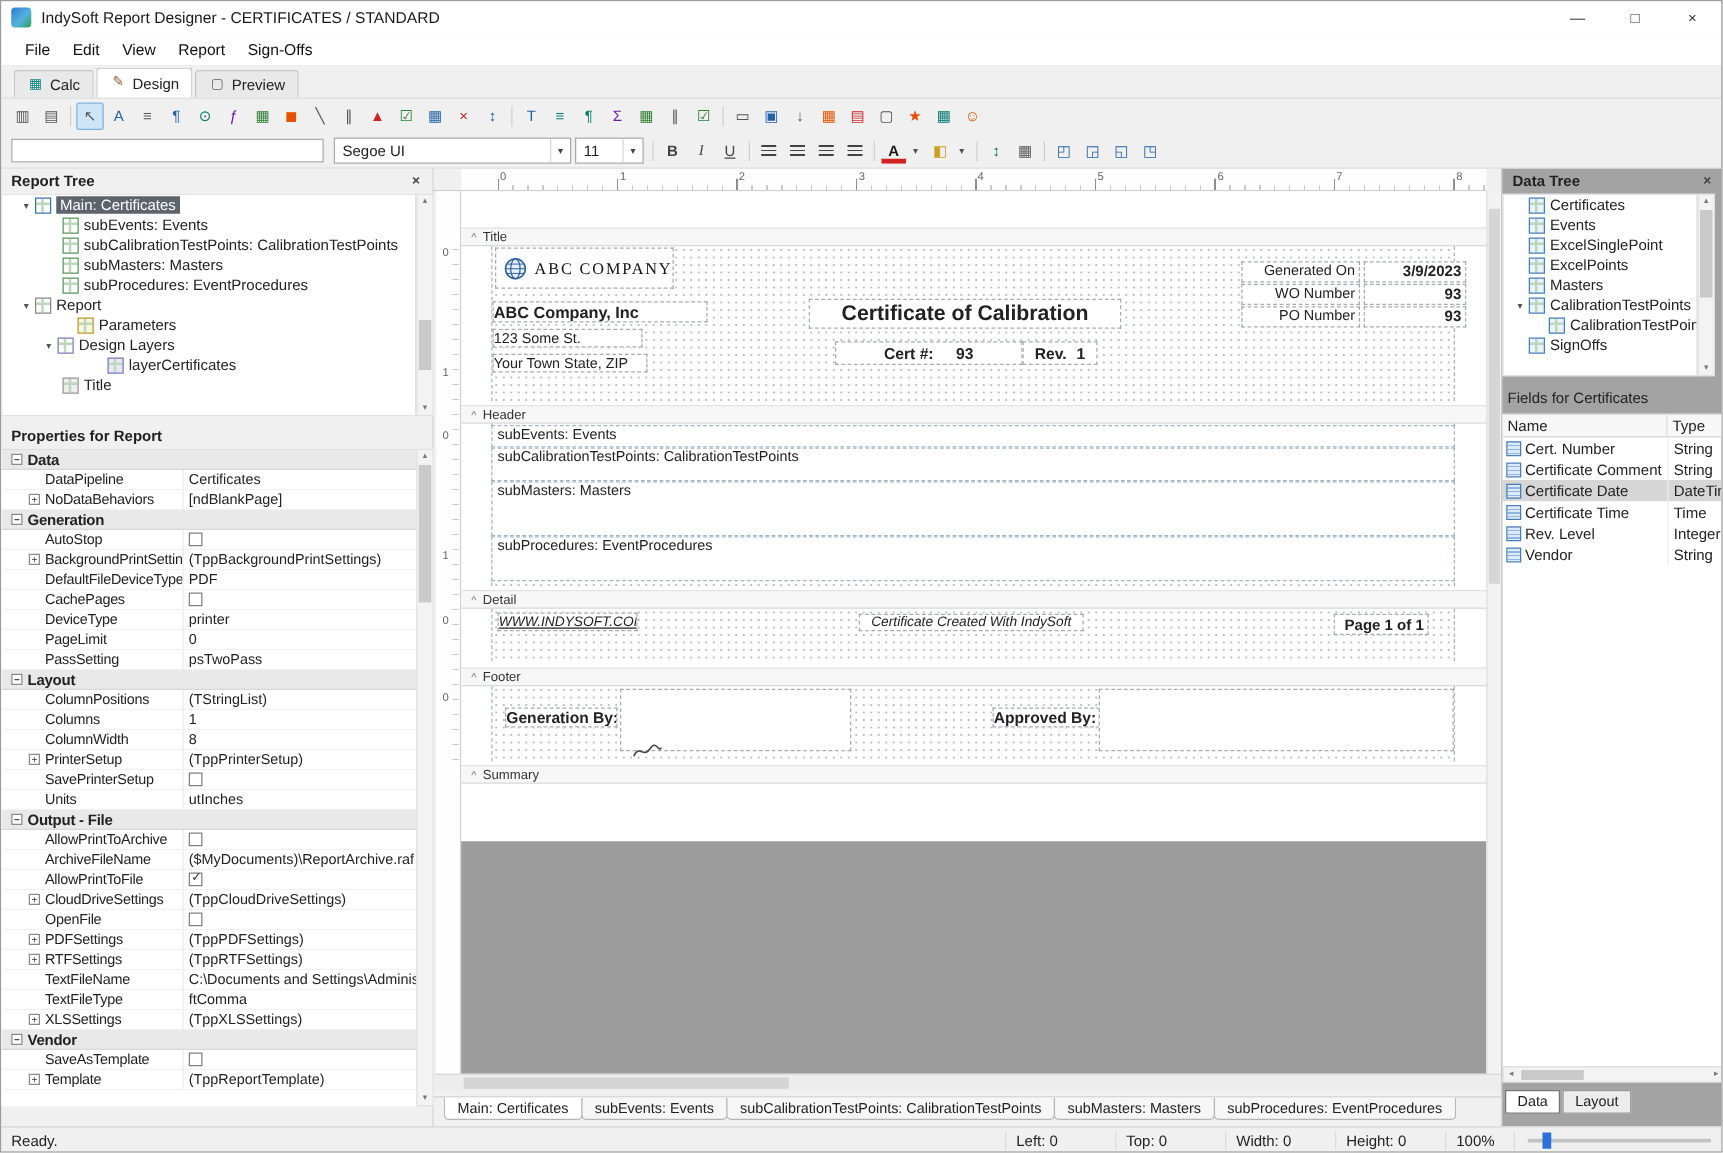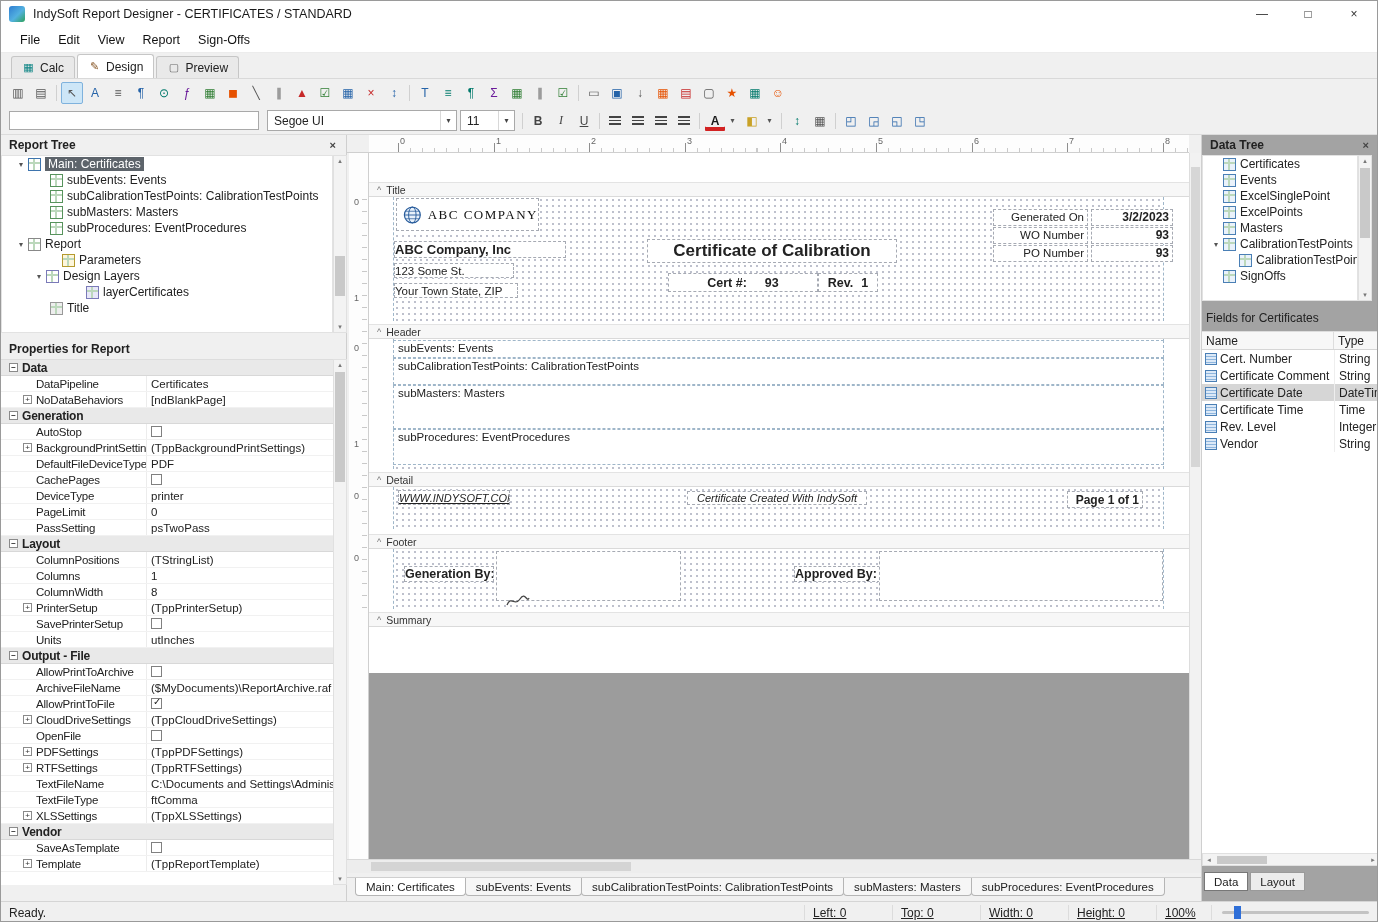--- a/index.html
+++ b/index.html
@@ -154,21 +154,21 @@
   .pd-tabs { position:absolute; left:2px; top:737px; display:flex; gap:2px; }
   .pd-tab { height:19px; padding:0 9px; border:1px solid #9a9a9a; background:#ececec; font-size:11.5px; display:flex; align-items:center; }
   .pd-tab.active { background:#fff; border-color:#777; }
 
   
   .bottom-tabs { position:absolute; left:346px; top:876px; width:854px; height:22px; background:#f0f0f0; display:flex; align-items:flex-start; padding-left:8px; border-top:1px solid #cfcfcf; }
   .btab { height:18px; padding:0 10px; font-size:11.5px; display:flex; align-items:center; background:#f6f6f6; border:1px solid #b5b5b5; border-top:none; border-radius:0 0 4px 4px; margin-right:-1px; white-space:nowrap; }
   .btab.active { background:#fff; }
   .statusbar { position:absolute; left:0; top:900px; width:1378px; height:22px; background:#f0f0f0; border-top:1px solid #d5d5d5; display:flex; align-items:center; font-size:12px; }
   .sb-msg { padding-left:8px; flex:1; }
-  .sb-cell { width:88px; padding-left:8px; border-left:1px solid #dcdcdc; height:70%; display:flex; align-items:center;text-decoration:underline; }
+  .sb-cell { width:88px; padding-left:8px; border-left:1px solid #dcdcdc; height:70%; display:flex; align-items:center; }
   .sb-zoom { width:55px; }
   .sb-slider { width:168px; border-left:1px solid #dcdcdc; height:70%; display:flex; align-items:center; padding:0 10px; }
   .slider-track { position:relative; flex:1; height:3px; background:#c3c3c3; border-radius:2px; }
   .slider-thumb { position:absolute; left:12px; top:-5px; width:7px; height:13px; background:#2f6fd8; }
 </style>
 </head>
 <body>
 
 <div id="app">
 
@@ -722,21 +722,21 @@
       <span>93</span>
     </div>
     <div class="el rev-box">
       <span>Rev.</span>
       <span>1</span>
     </div>
     <div>
 
         <div class="genrow gr1">
           <span class="glabel">Generated On</span>
-          <span class="gvalue">3/2/2023</span>
+          <span class="gvalue">3/9/2023</span>
         </div>
 
         <div class="genrow gr2">
           <span class="glabel">WO Number</span>
           <span class="gvalue">93</span>
         </div>
 
         <div class="genrow gr3">
           <span class="glabel">PO Number</span>
           <span class="gvalue">93</span>

